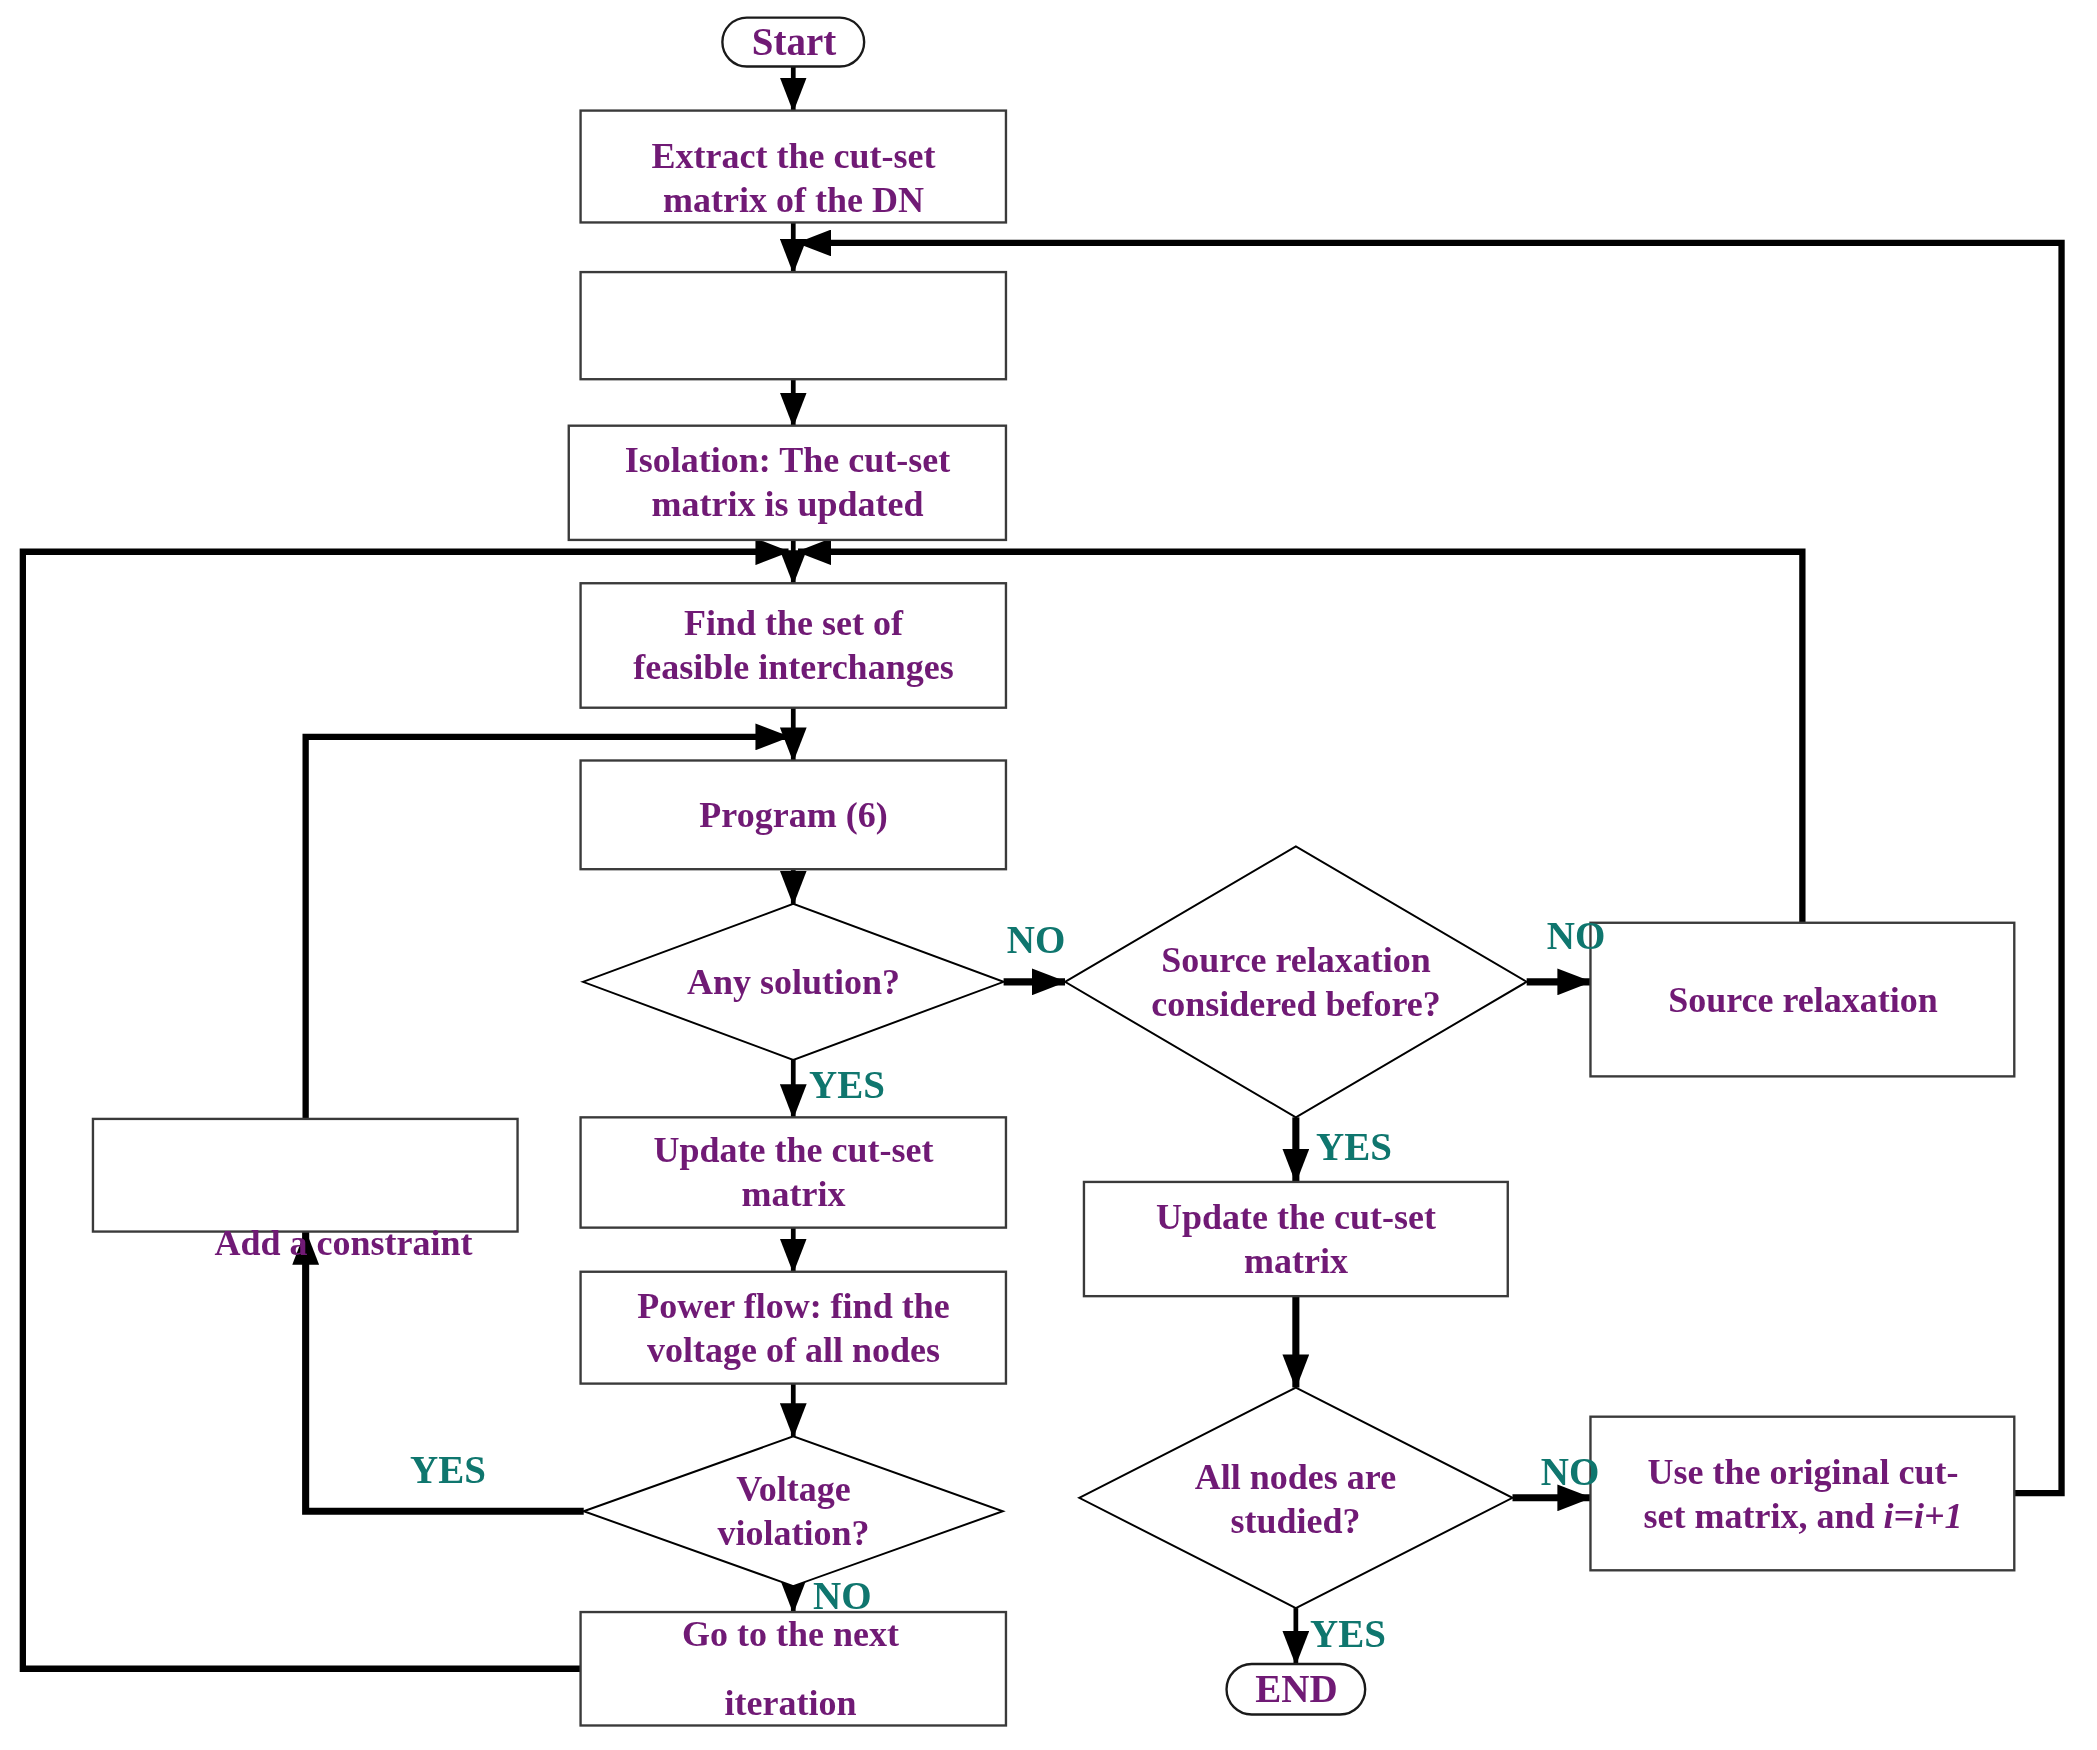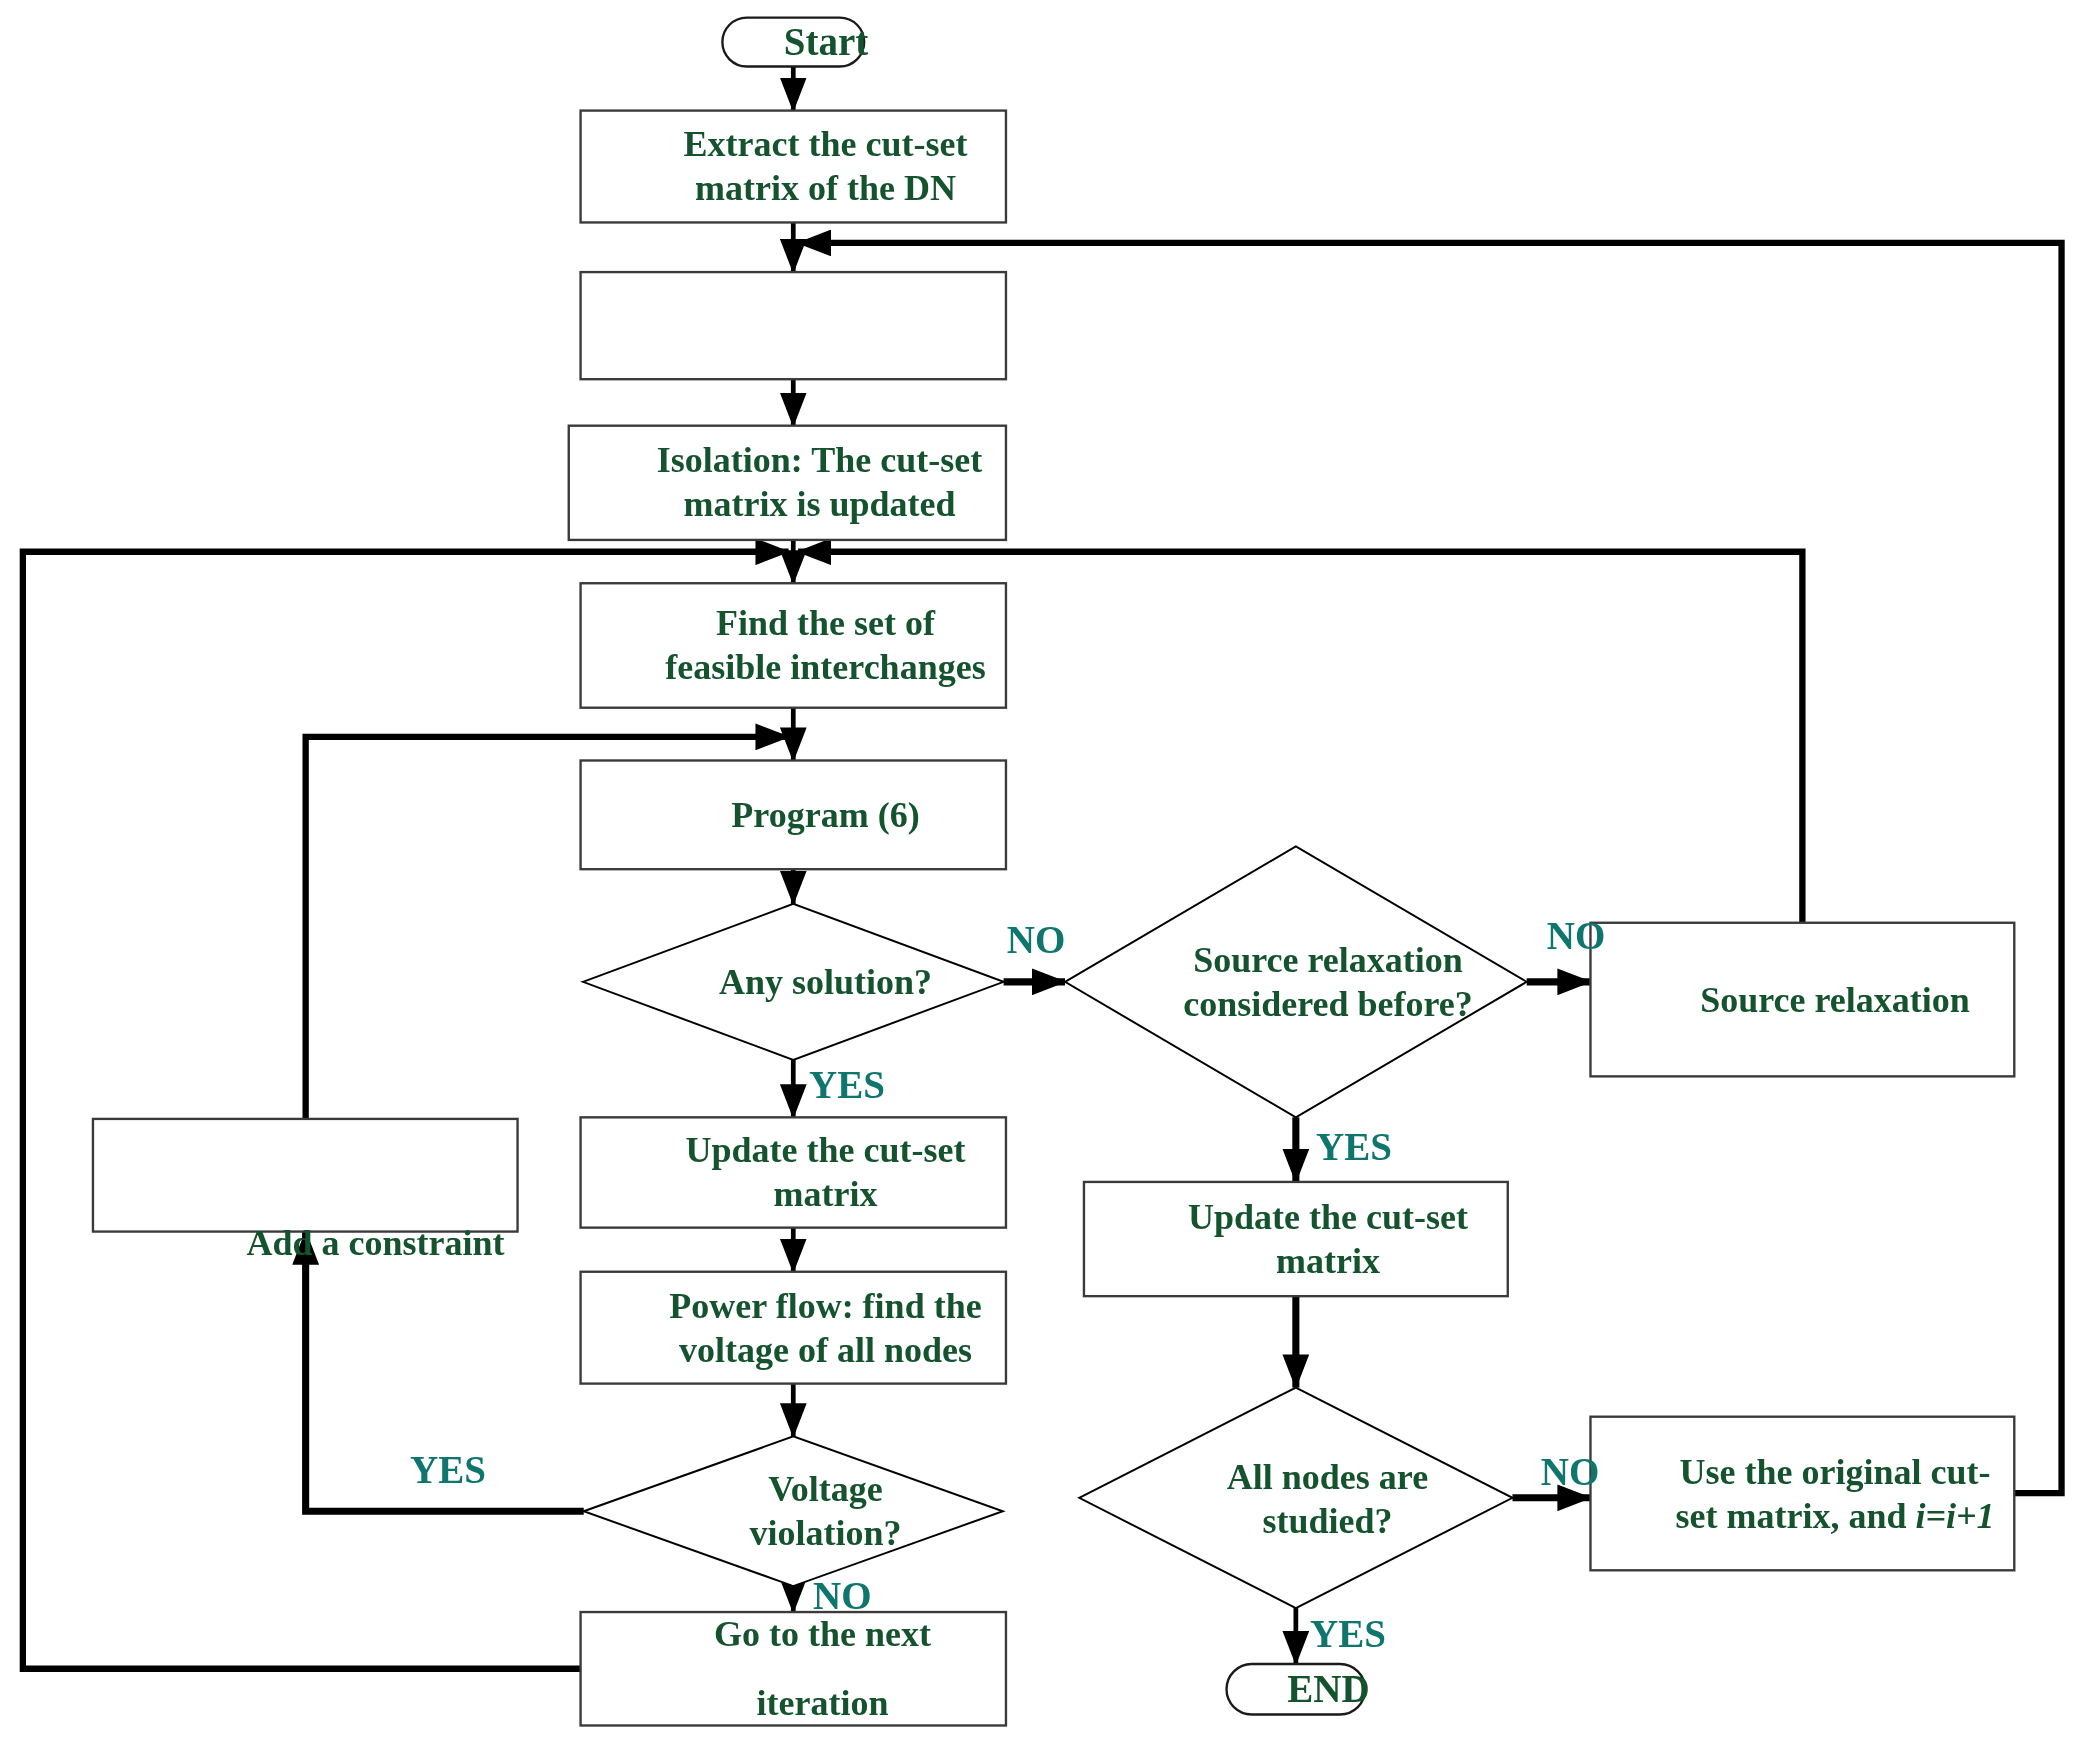--- a/index.html
+++ b/index.html
@@ -14,23 +14,22 @@
   .node-text{
     position:absolute;
     display:flex;
     flex-direction:column;
     align-items:center;
     justify-content:center;
     text-align:center;
     font-weight:bold;
     font-size:36px;
     line-height:44px;
-    color:#14532d;
+    color:#701a75;
     white-space:nowrap;
-    padding-left:32px;
   }
   .terminator-text{font-size:39px;}
   .edge-label{
     position:absolute;
     font-weight:bold;
     font-size:39px;
     line-height:39px;
     color:#0f766e;
     white-space:nowrap;
   }
@@ -96,21 +95,21 @@
     <rect class="shape-rect" x="1376" y="1500" width="538" height="145"></rect>
     <polygon class="shape-diamond" points="1370,1901 1645,1761 1920,1901 1645,2041"></polygon>
     <rect class="shape-rect" x="2019" y="1798" width="538" height="195"></rect>
     <rect class="shape-term" x="1557" y="2112" width="176" height="64" rx="32"></rect>
   </svg>
 
   <div class="node-text terminator-text" style="left:723px;top:17.3px;width:142px;height:49px;">
     <span>Start</span>
   </div>
 
-  <div class="node-text" style="left:581px;top:110px;width:425px;height:112px;">
+  <div class="node-text" style="left:581px;top:110px;width:425px;height:112px;justify-content:flex-end;">
     <span>Extract the cut-set</span>
     <span>matrix of the DN</span>
   </div>
 
 
   <div class="node-text" style="left:569px;top:425px;width:437px;height:114px;">
     <span>Isolation: The cut-set</span>
     <span>matrix is updated</span>
   </div>
 

